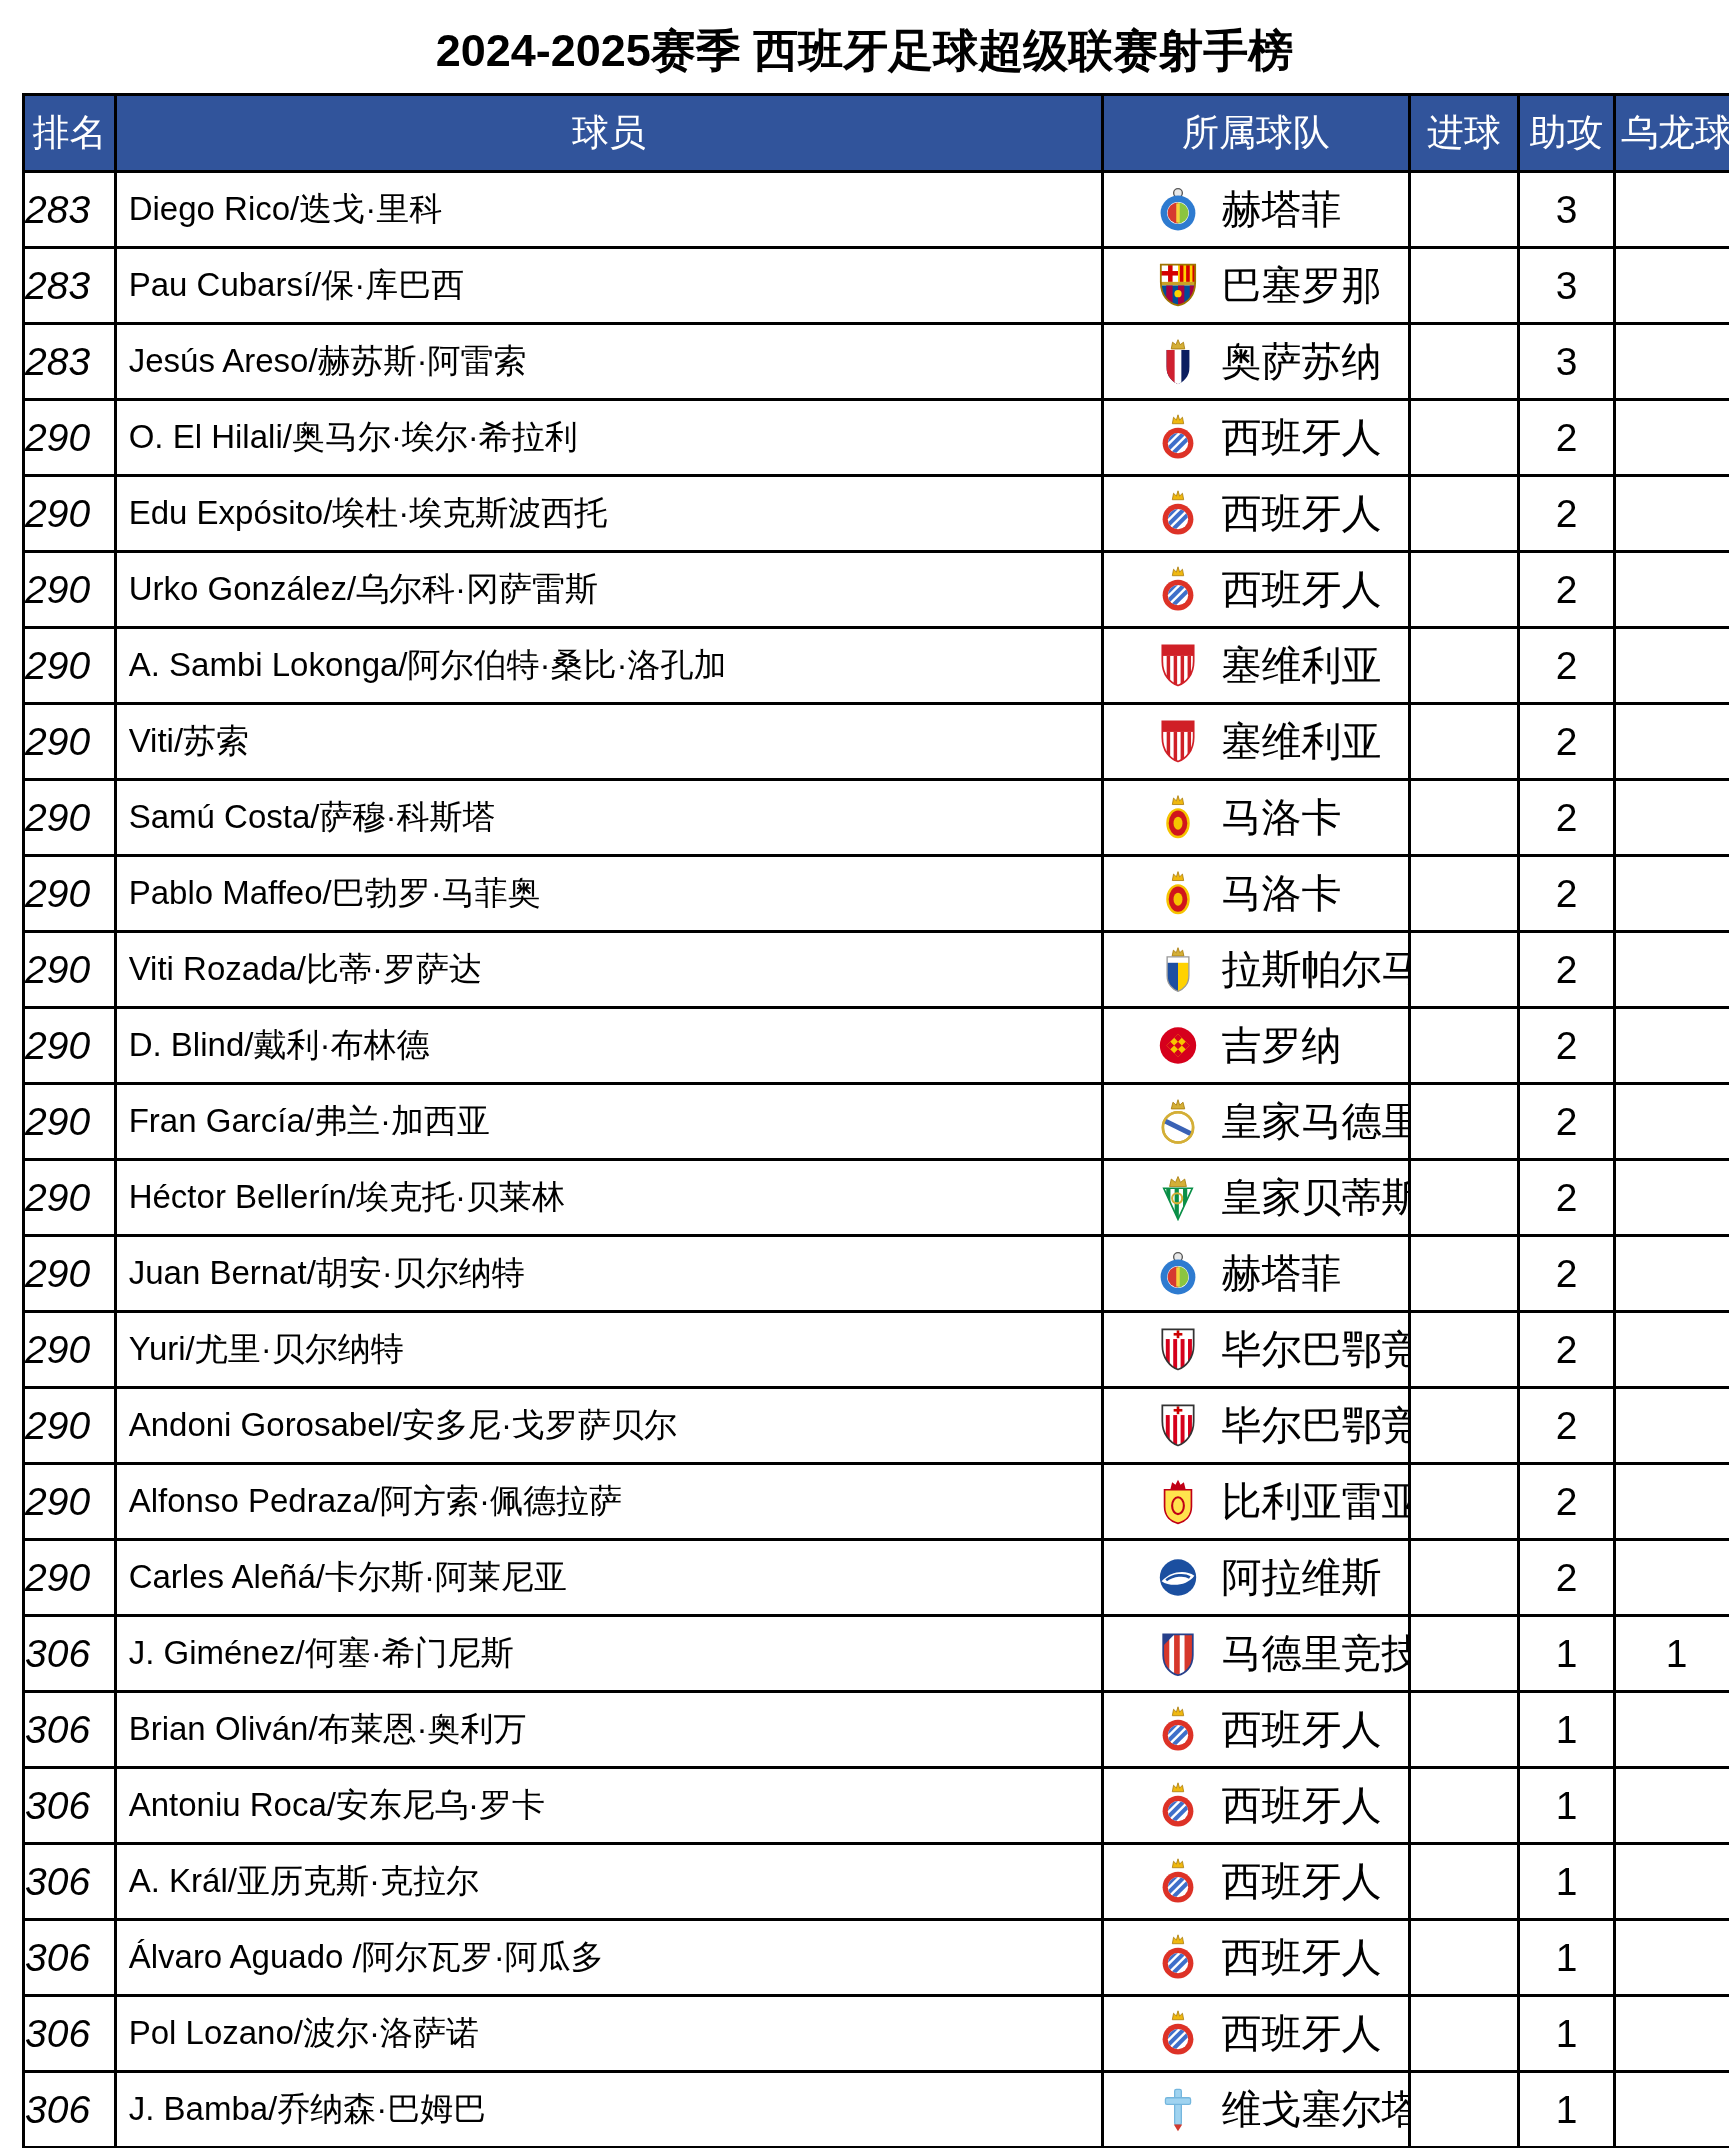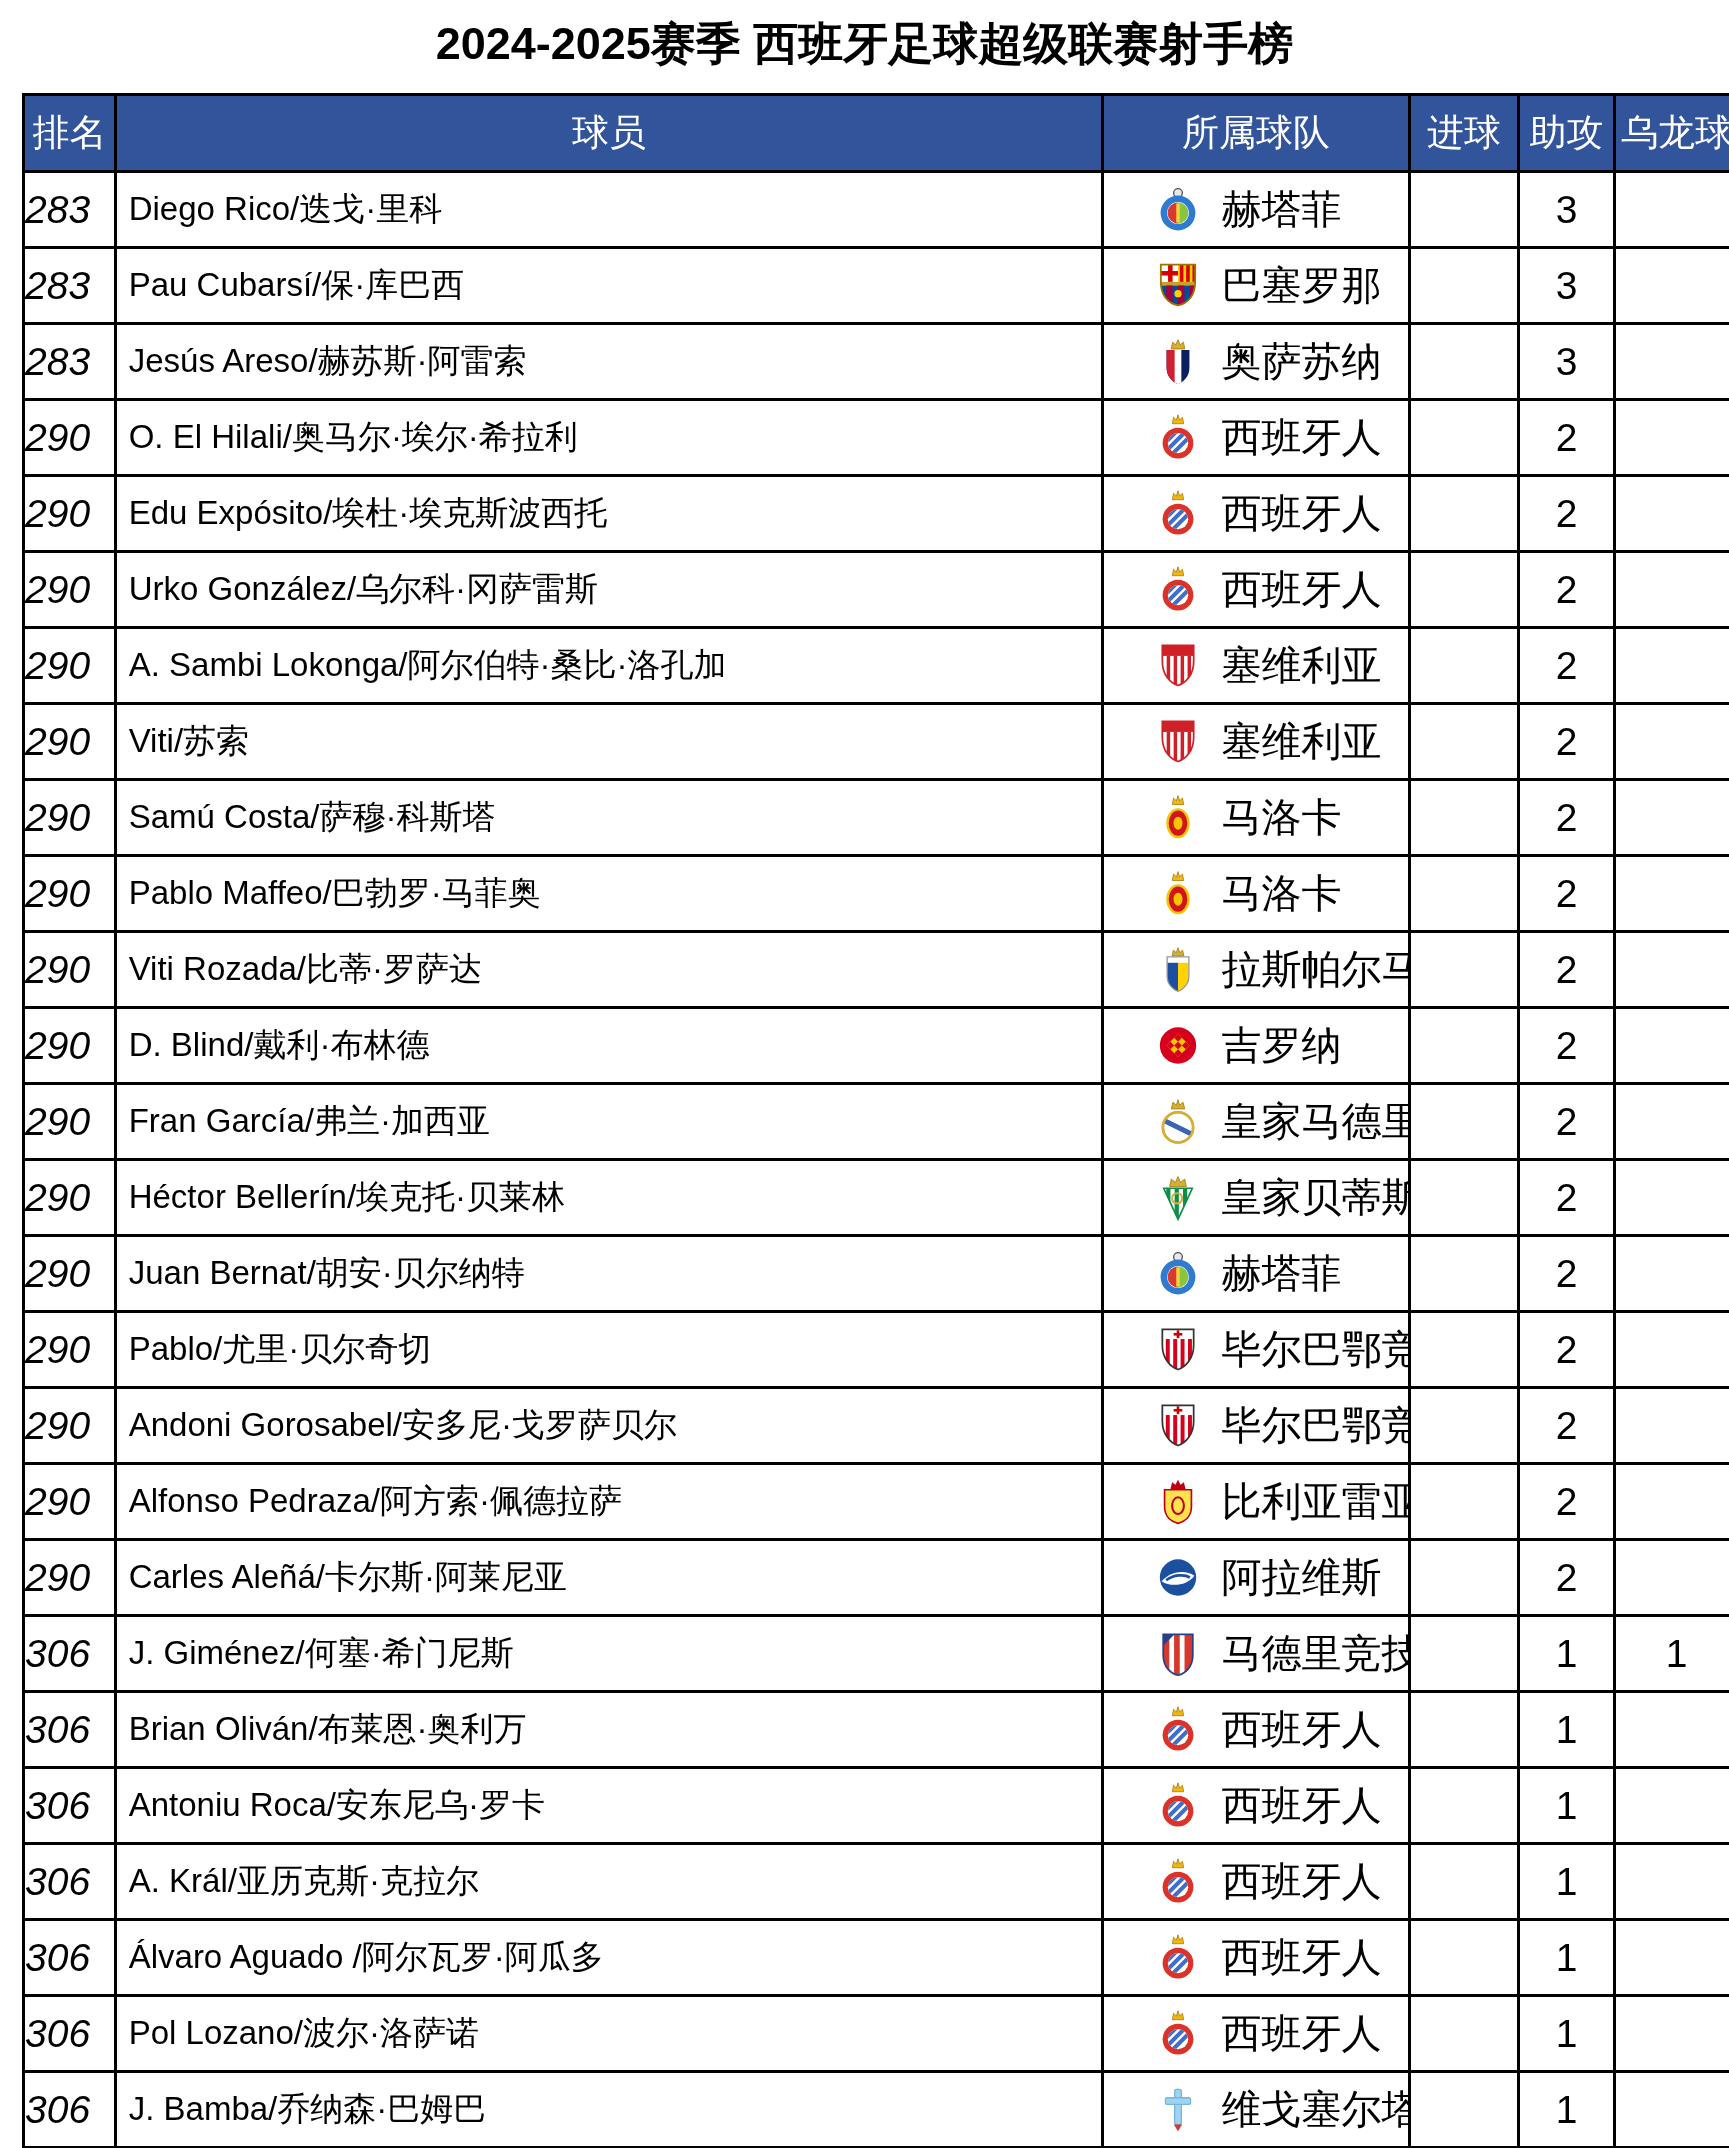--- a/index.html
+++ b/index.html
@@ -10,21 +10,21 @@
     --row-bg:#FFFFFF;
   }
   *{box-sizing:border-box;}
   html,body{margin:0;padding:0;}
   body{
     width:1729px;height:2148px;overflow:hidden;background:#fff;
     font-family:"Liberation Sans","DejaVu Sans",sans-serif;color:var(--text);
     position:relative;
   }
   .title{
-    position:absolute;top:0;left:0;width:100%;height:87px;
+    position:absolute;top:7px;left:0;width:100%;height:87px;
     display:flex;align-items:center;justify-content:center;
     font-size:45px;font-weight:bold;letter-spacing:0px;color:var(--text);
   }
   table.scorers{
     position:absolute;left:22px;top:93px;width:1716px;
     border-collapse:collapse;table-layout:fixed;background:var(--row-bg);
     border:2.5px solid var(--border);
   }
   th,td{
     border:3.4px solid var(--border);
@@ -464,21 +464,21 @@
             </span>
             <span class="team-name">赫塔菲</span>
           </div>
         </td>
         <td class="c-num"></td>
         <td class="c-num">2</td>
         <td class="c-num"></td>
       </tr>
       <tr>
         <td class="c-rank">290</td>
-        <td class="c-player">Pablo/尤里·贝尔奇切</td>
+        <td class="c-player">Yuri/尤里·贝尔纳特</td>
         <td class="c-team">
           <div class="team-wrap">
             <span class="badge">
               <svg viewBox="0 0 44 54">
                 <defs>
                   <clipPath id="cpA">
                     <path d="M4 4h36v18c0 15-9 25-18 28C13 47 4 37 4 22Z"></path>
                   </clipPath>
                 </defs>
                 <g clip-path="url(#cpA)">

